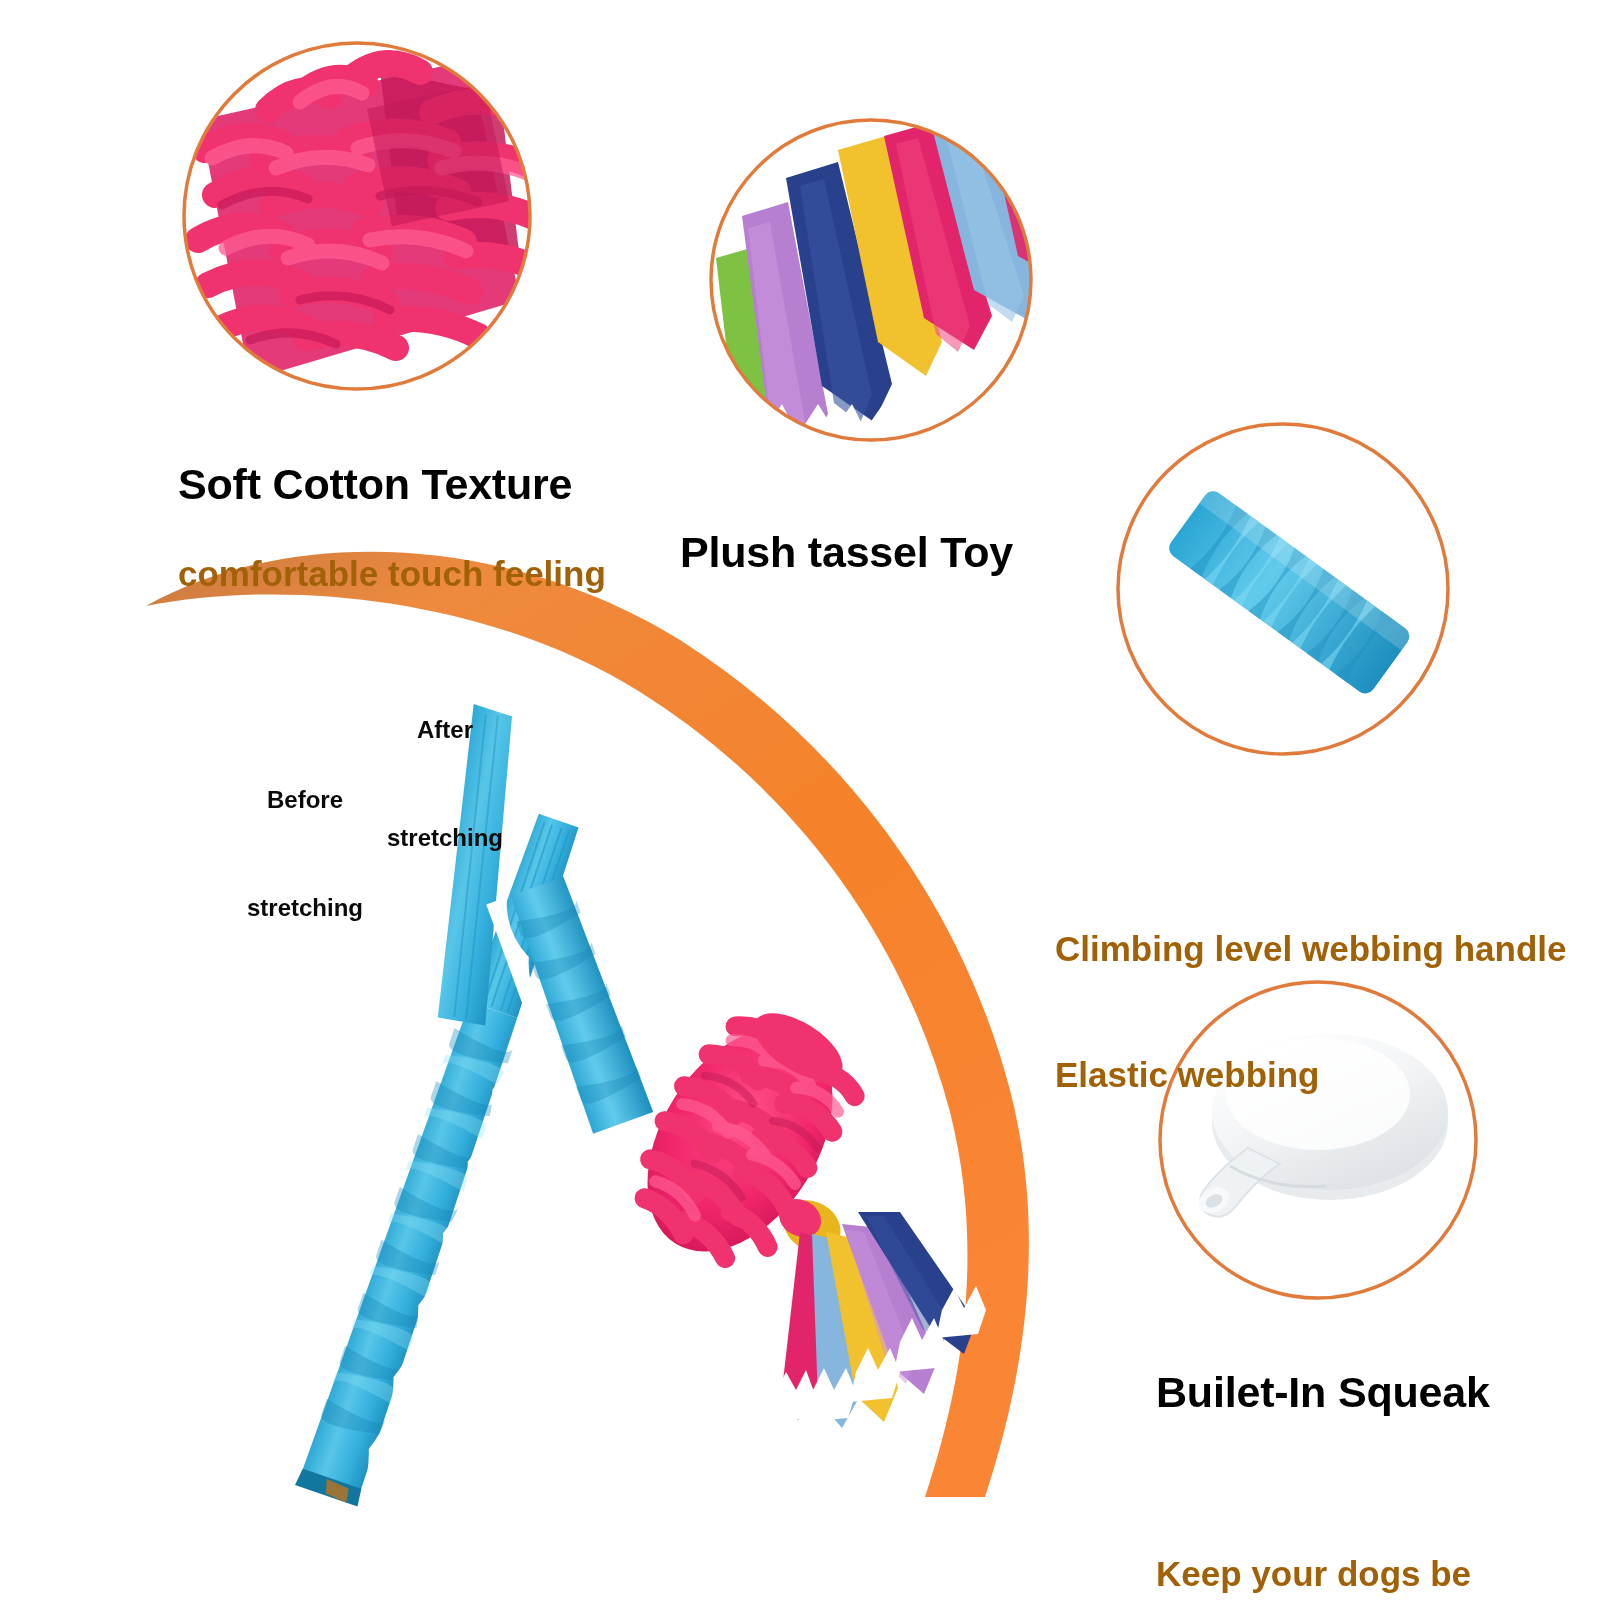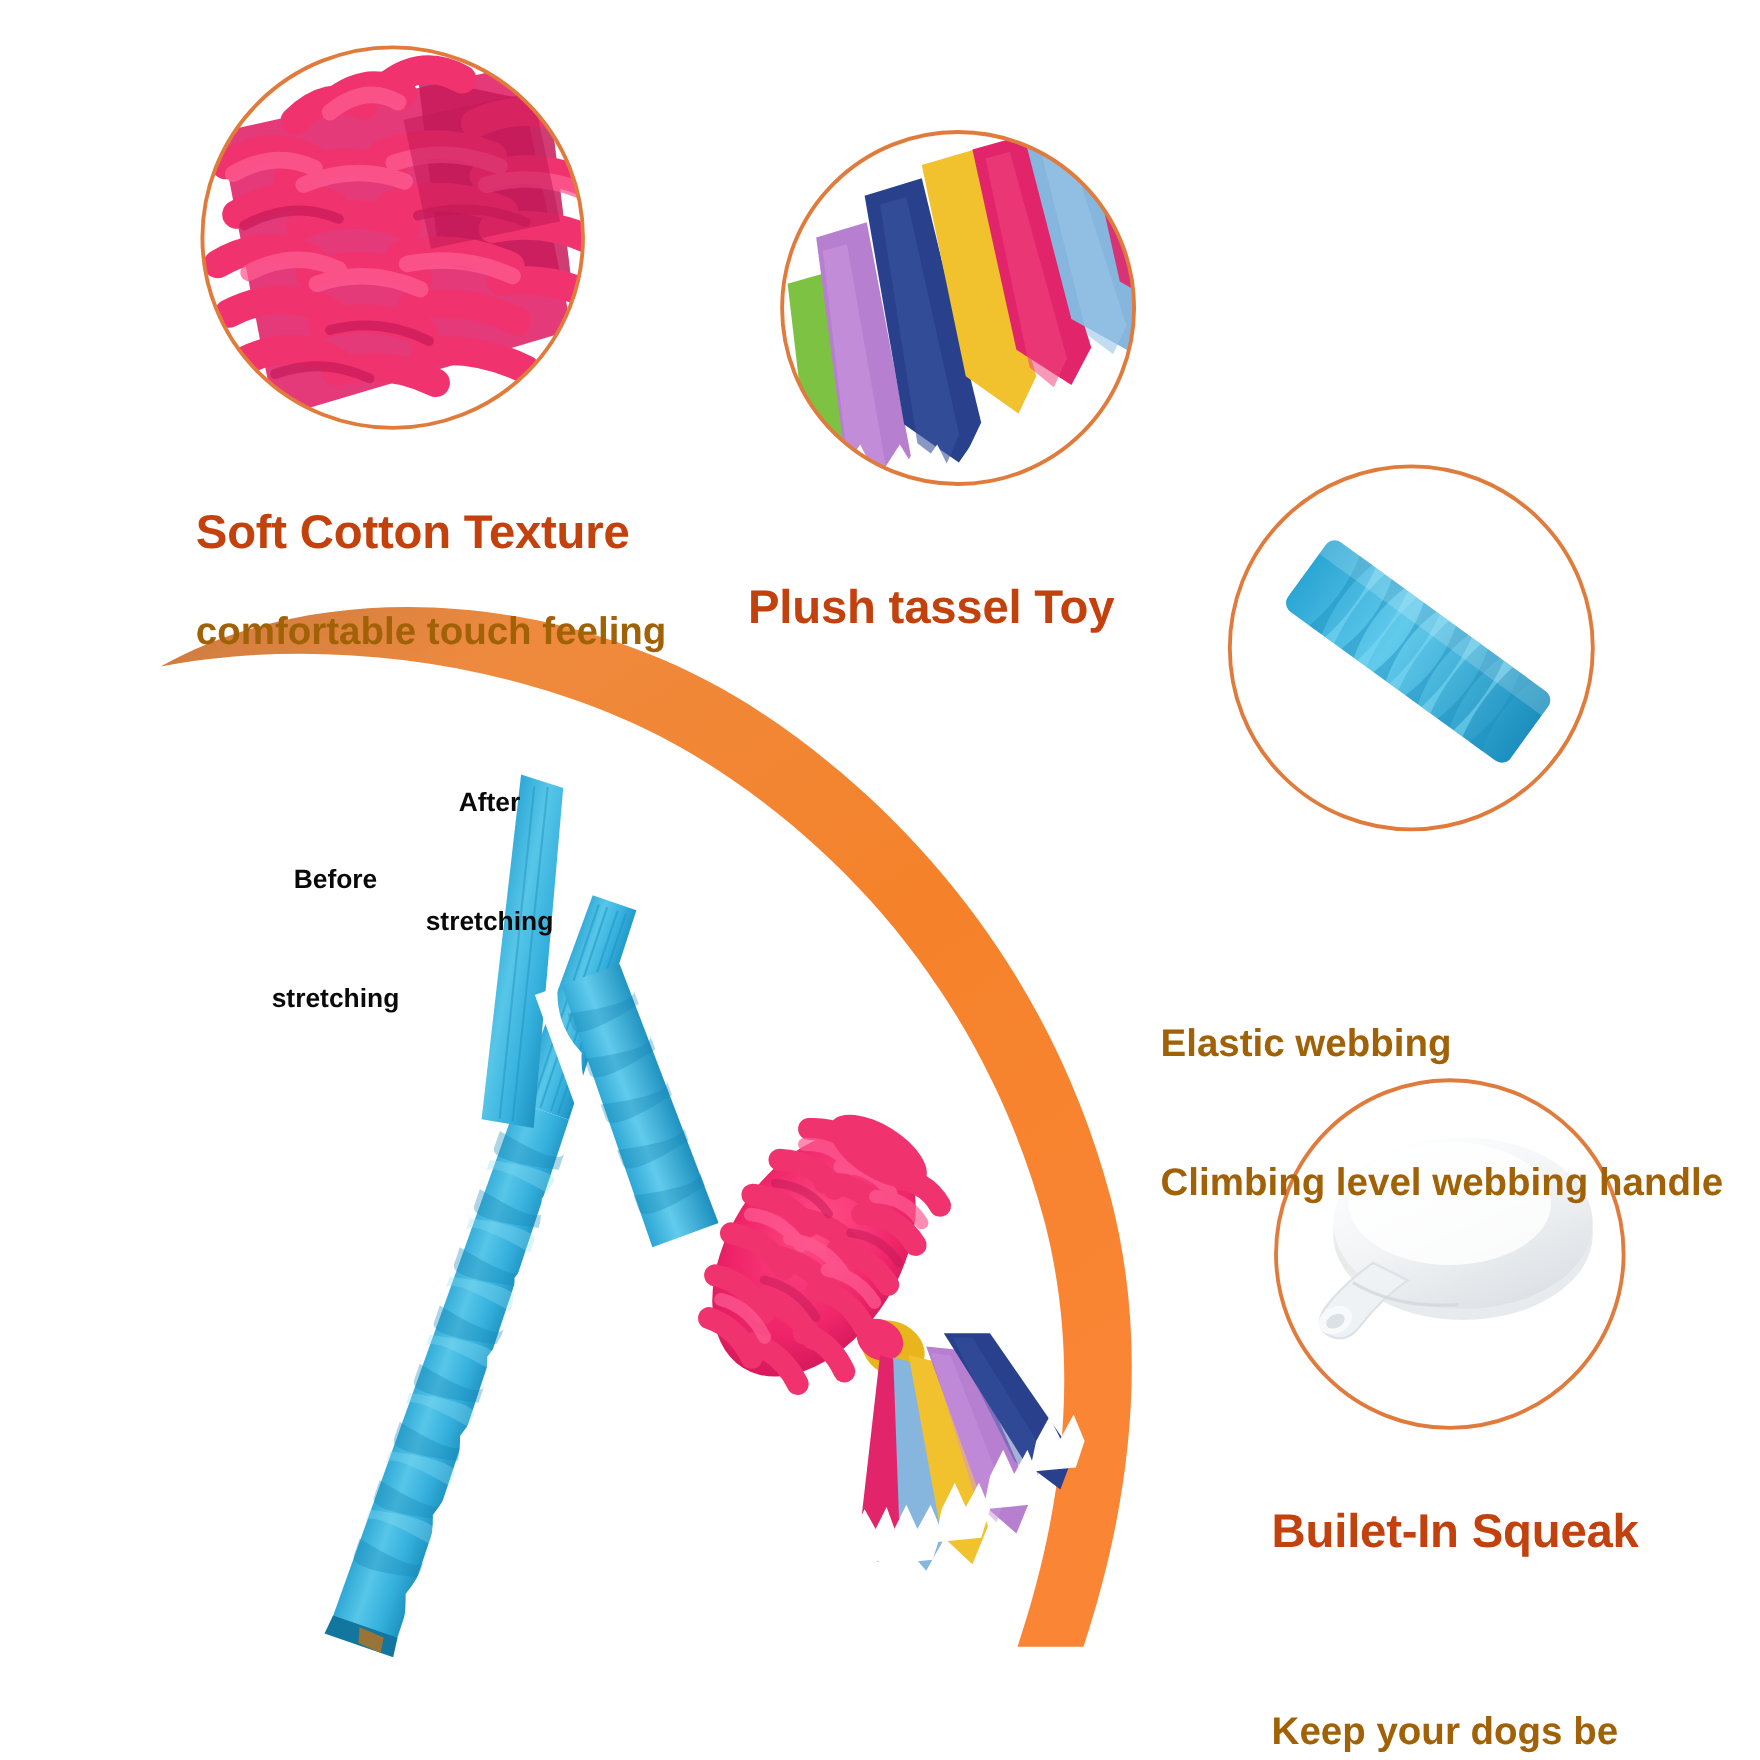--- a/index.html
+++ b/index.html
@@ -8,21 +8,21 @@
     background:#ffffff;
     font-family:"Liberation Sans", sans-serif;
     overflow:hidden;
     position:relative;
   }
   .stage{position:absolute;inset:0;width:1600px;height:1600px;}
   svg.layer{position:absolute;left:0;top:0;width:1600px;height:1600px;}
 
   .txt{position:absolute;white-space:pre;}
   .headline{
-    color:#c2410c;
+    color:#000000;
     font-weight:bold;
     font-size:43px;
     letter-spacing:-0.2px;
   }
   .sub{
     color:#a16207;
     font-weight:bold;
     font-size:35px;
     line-height:42px;
   }
@@ -381,22 +381,22 @@
     <div class="headline">Soft Cotton Texture</div>
     <div class="sub">comfortable touch feeling</div>
   </div>
 
   <div class="txt" id="block-plush">
     <div class="headline">Plush tassel Toy</div>
   </div>
 
   <div class="txt" id="block-materials">
     <div class="sub">
+      <div>Climbing level webbing handle</div>
       <div>Elastic webbing</div>
-      <div>Climbing level webbing handle</div>
     </div>
   </div>
 
   <div class="txt" id="block-squeak">
     <div class="headline">Builet-In Squeak</div>
     <div class="sub">
       <div>Keep your dogs be</div>
       
     </div>
   </div>

